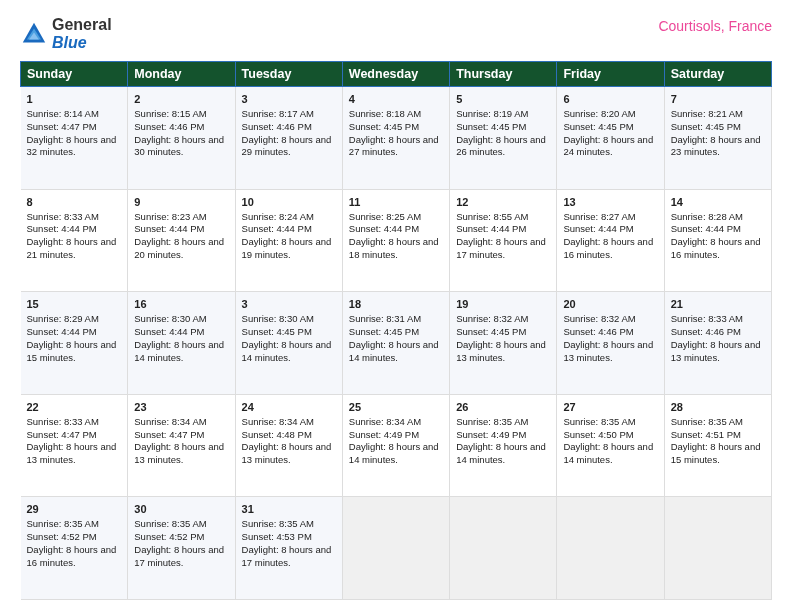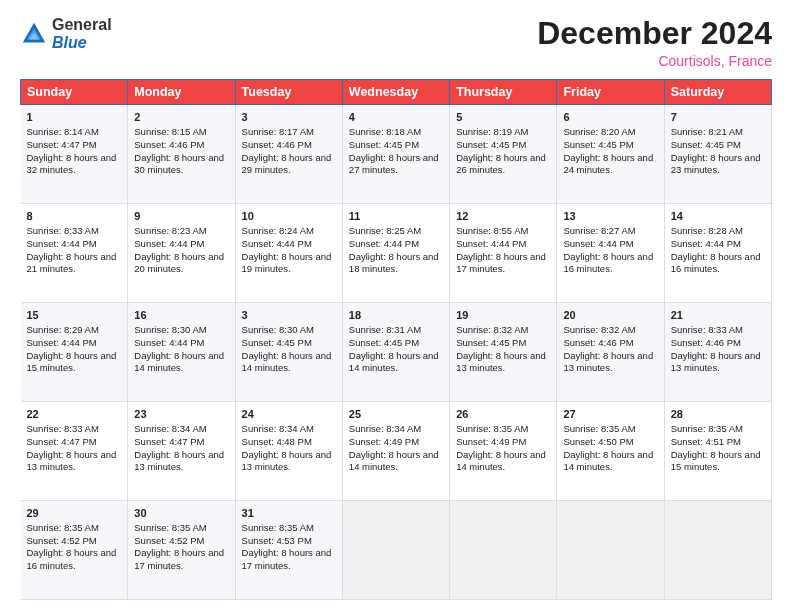--- a/index.html
+++ b/index.html
@@ -53,21 +53,21 @@
       color: #ec4899;
       margin-top: 2px;
     }
     .calendar {
       flex: 1;
       border-collapse: collapse;
       width: 100%;
       table-layout: fixed;
     }
     .calendar thead tr {
-      background-color: #ef4444;
+      background-color: #14532d;
       border-radius: 12px;
     }
     .calendar thead th {
       color: #fff;
       font-size: 12.5px;
       font-weight: bold;
       padding: 5px 6px;
       text-align: left;
       border: 1px solid #2c6fba;
     }
@@ -109,21 +109,20 @@
         <polygon points="20,4 36,32 4,32" fill="#1a6abf"></polygon>
         <polygon points="20,12 30,28 10,28" fill="#4a9fe0"></polygon>
         <polygon points="20,18 27,28 13,28" fill="#87c0f0"></polygon>
       </svg>
       <div class="logo-text">
         <span class="logo-general">General</span><br>
         <span class="logo-blue">Blue</span>
       </div>
     </div>
     <div class="title-section">
-      <div class="month-title">December 2024</div>
       <div class="location">Courtisols, France</div>
     </div>
   </div>
 
   <table class="calendar">
     <thead>
       <tr>
       <th>Sunday</th>
           <th>Monday</th>
           <th>Tuesday</th>

